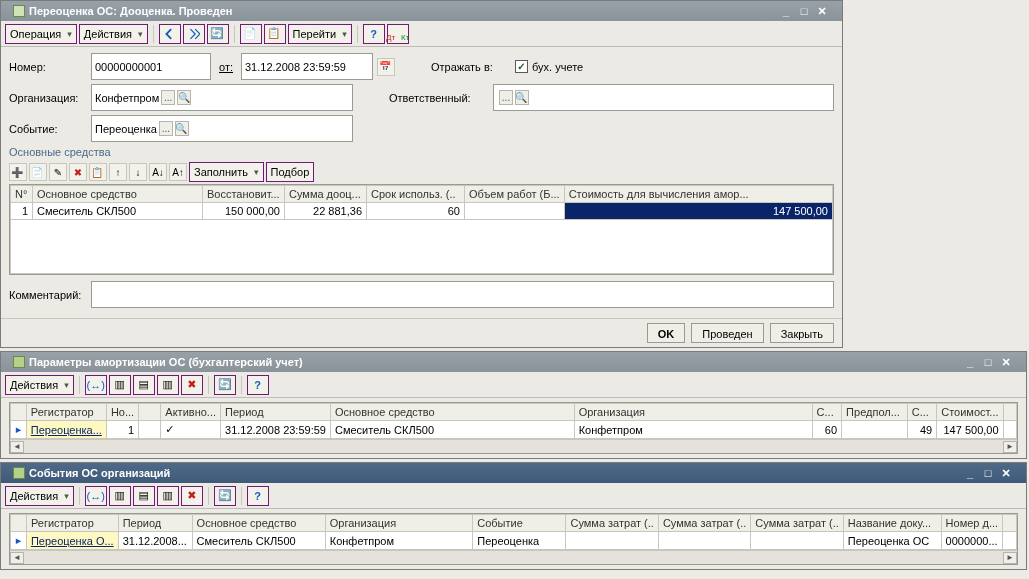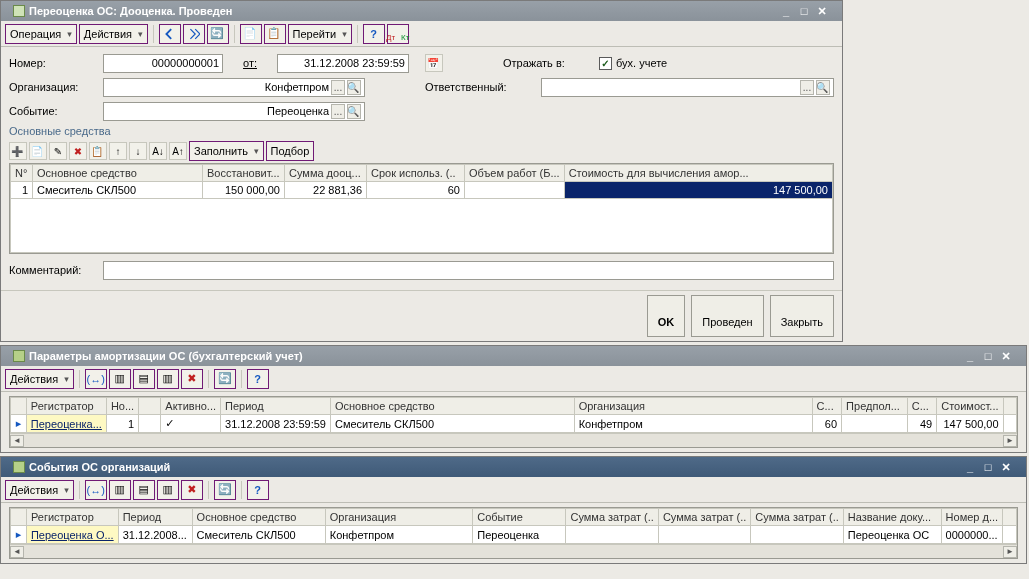--- a/index.html
+++ b/index.html
@@ -10,37 +10,37 @@
   .titlebar .title .tico { width: 12px; height: 12px; background:#cfe3b7; border:1px solid #6a8a4a; }
   .titlebar .title .tico.db { background:#b6d088; }
   .title-controls { display:flex; gap:2px; }
   .title-controls span { width:16px; height:14px; display:inline-flex; align-items:center; justify-content:center; color:#fff; font-size:11px; cursor:pointer; }
   .toolbar { display:flex; align-items:center; padding:2px 4px; border-bottom:1px solid #bdbdb5; gap:2px; height:26px; }
   .tb-btn { border:1px solid #701a75; background:#f2f1ea; padding:1px 4px; height:20px; display:inline-flex; align-items:center; gap:3px; font-size:11px; cursor:pointer; }
   .tb-btn.icon-only { width:22px; justify-content:center; padding:1px 0; }
   .dd::after { content:"▾"; margin-left:3px; font-size:9px; color:#555; }
   .sep { width:1px; height:18px; background:#c7c7bd; margin:0 3px; }
   .form-area { padding:6px 8px; }
-  .form-row { display:flex; align-items:center; margin-bottom:4px; gap:16px; min-height:20px; }
+  .form-row { display:flex; align-items:center; margin-bottom:4px; gap:4px; min-height:20px; }
   .label { width:78px; }
   .label.wide { width:100px; }
-  .input { border:1px solid #9a9a92; background:#fff; height:19px; padding:6px 3px; display:flex; align-items:center; justify-content:flex-end; }
+  .input { border:1px solid #9a9a92; background:#fff; height:27px; padding:6px 3px; display:flex; align-items:center; justify-content:flex-start; }
   .input .mini { width:14px; height:15px; border:1px solid #b5b5ad; background:#efeee7; display:inline-flex; align-items:center; justify-content:center; margin-left:2px; font-size:10px; cursor:pointer; color:#555; }
   .checkbox { width:13px; height:13px; border:1px solid #5a5a5a; background:#fff; display:inline-flex; align-items:center; justify-content:center; font-size:10px; color:#1a5a1a; font-weight:bold; margin-right:4px; }
   .group-label { color:#4a6a8a; margin:4px 0 2px 0; }
   .grid-toolbar { display:flex; align-items:center; gap:2px; padding:2px 0; }
   .ico { width:18px; height:18px; border:1px solid #c7c7bd; background:#f2f1ea; display:inline-flex; align-items:center; justify-content:center; font-size:10px; cursor:pointer; }
   .grid { border:1px solid #9a9a92; background:#fff; }
   .grid table { width:100%; border-collapse:collapse; }
   .grid th, .grid td { border:1px solid #c7c7bd; padding:2px 4px; font-size:11px; text-align:left; vertical-align:middle; overflow:hidden; white-space:nowrap; text-overflow:ellipsis; }
   .grid th { background:#efeee7; font-weight:normal; color:#333; }
   .grid td.num { text-align:right; }
   .grid td.selcell { background:#0a246a; color:#fff; text-align:right; }
   .footer-buttons { display:flex; justify-content:flex-end; gap:6px; padding:4px 8px; border-top:1px solid #c7c7bd; }
-  .btn { border:1px solid #9a9a92; background:#efeee7; padding:20px 10px; height:20px; cursor:pointer; font-size:11px; }
+  .btn { border:1px solid #9a9a92; background:#efeee7; padding:4px 10px; height:20px; cursor:pointer; font-size:11px; }
   .scroll-x { height:14px; background:#e4e2da; border-top:1px solid #c7c7bd; display:flex; align-items:center; }
   .scroll-x .arrow { width:14px; height:12px; border:1px solid #b5b5ad; background:#efeee7; display:flex; align-items:center; justify-content:center; font-size:8px; color:#555; }
   .scroll-x .track { flex:1; }
   .link-cell { color:#0a246a; text-decoration:underline; background:#fef9c3; }
   .grid-body-empty { height:54px; }
   svg.ico-svg { width:12px; height:12px; }
 </style>
 </head>
 <body>
 

